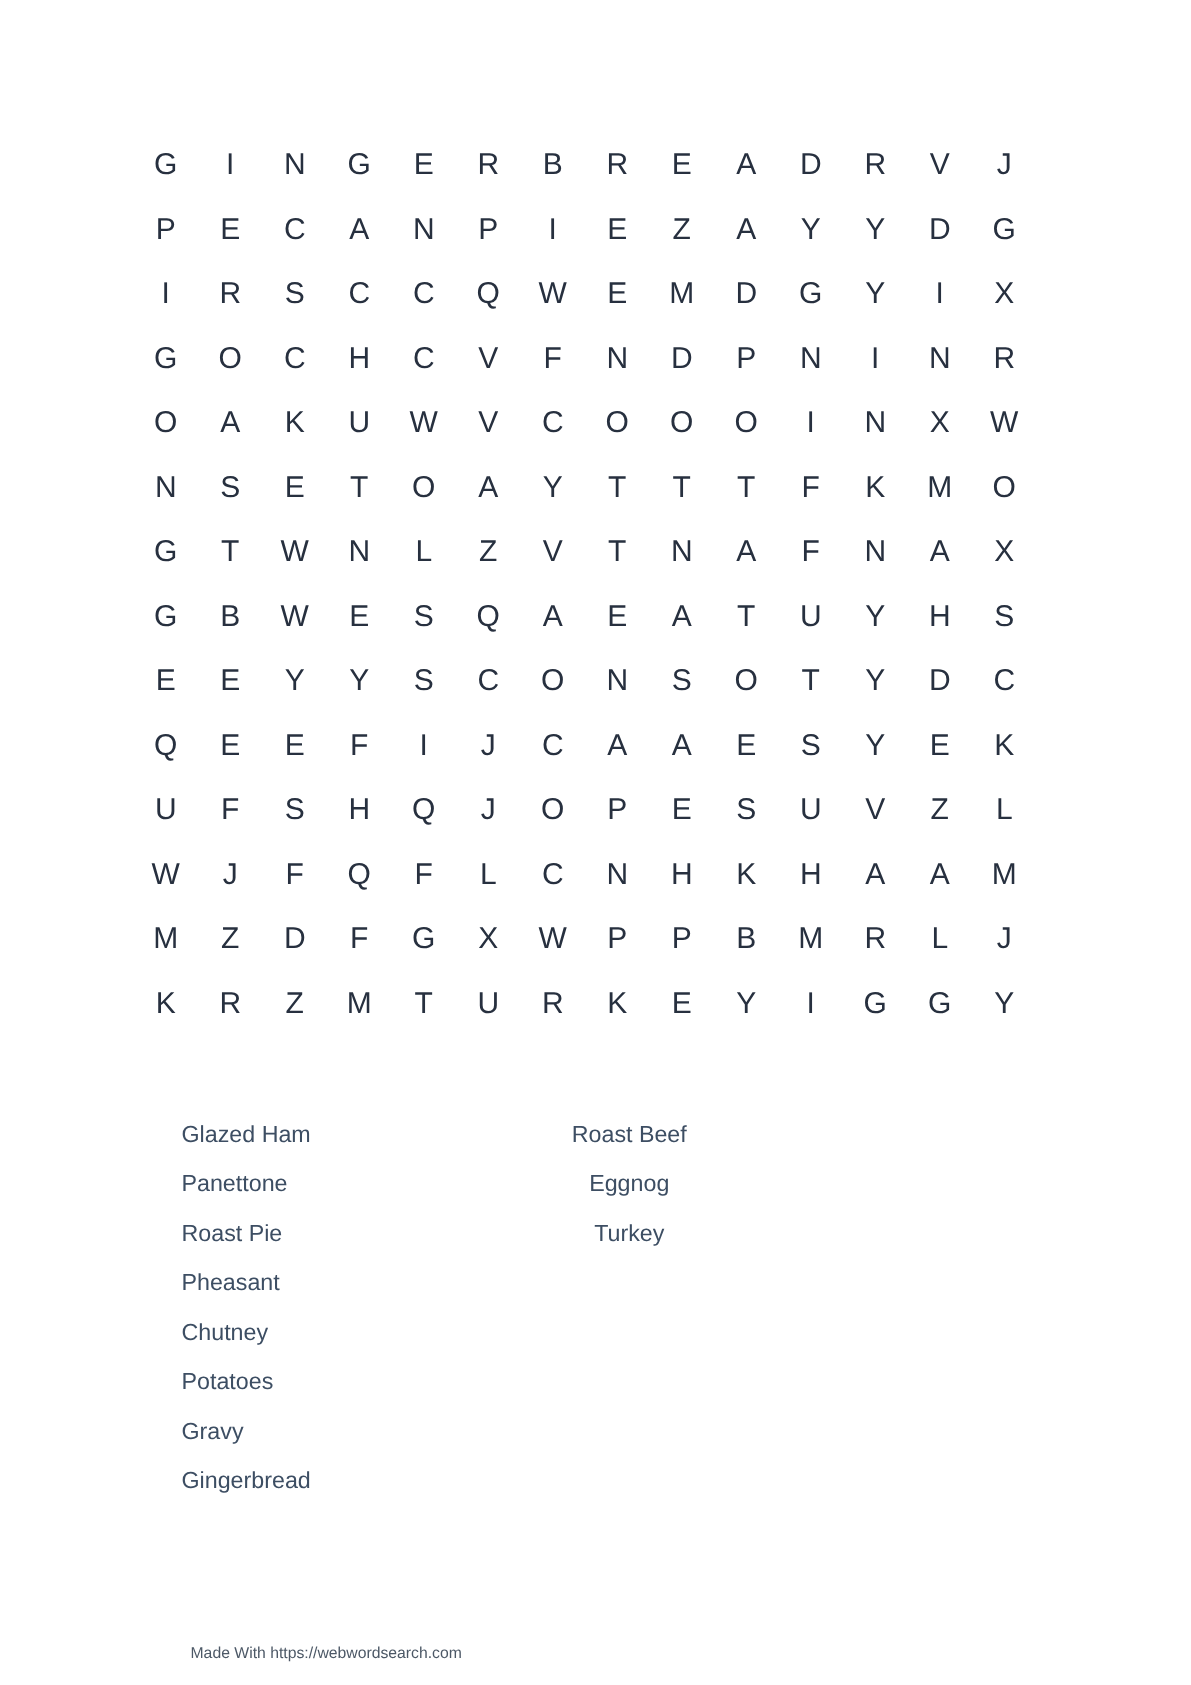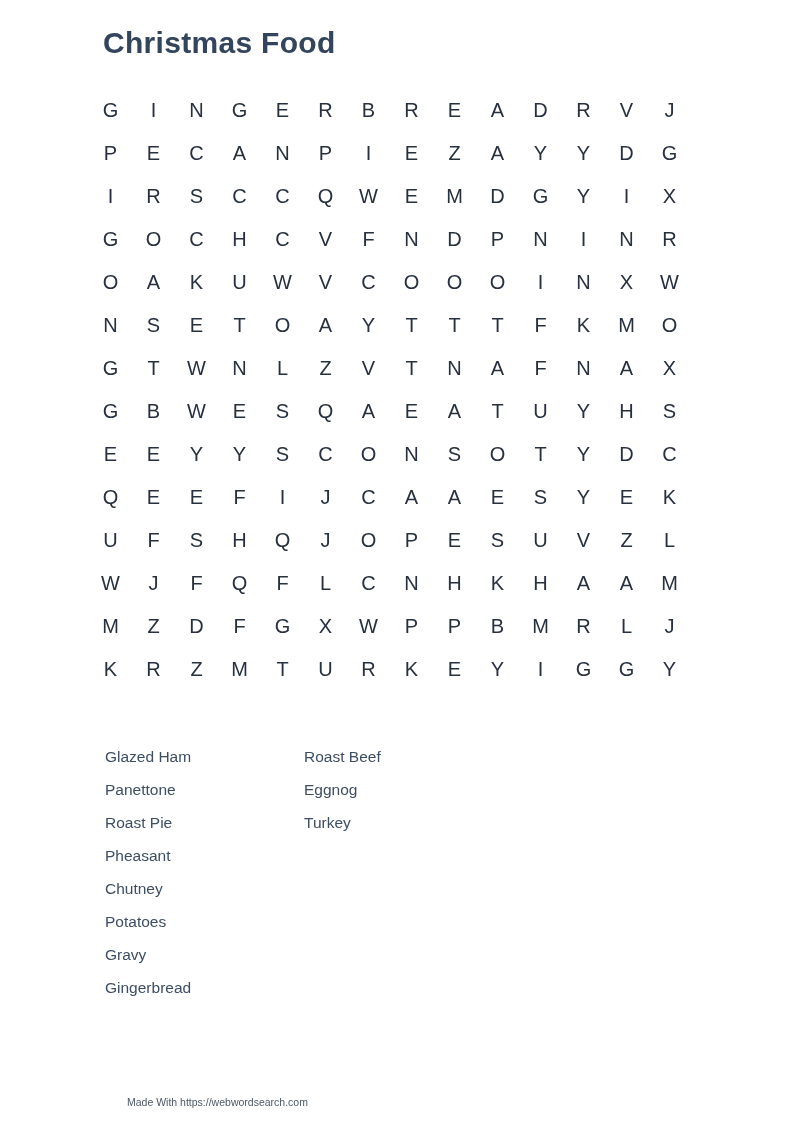--- a/index.html
+++ b/index.html
@@ -39,43 +39,42 @@
     user-select: none;
     cursor: default;
   }
   .words {
     position: absolute;
     left: 105px;
     top: 740px;
     display: flex;
   }
   .word-col { display: flex; flex-direction: column; }
-  .word-col.col1 { width: 199px; }
-  .word-col.col2 { width: 199px; }
+  .word-col.col1 { width: 199px; margin-left: 16px; }
+  .word-col.col2 { width: 199px; align-items: center; }
   .word {
     height: 33px;
     display: flex;
     align-items: center;
     font-size: 15.5px;
     color: var(--word, #3d4e63);
   }
   .footer {
     position: absolute;
     left: 105px;
     top: 1096px;
     font-size: 10.5px;
     color: var(--footer, #4c5866);
     padding-left: 22px;
   }
 </style>
 </head>
 <body>
 
 <div class="page">
-  <div class="title">Christmas Food</div>
   <div class="grid" id="grid">
       <div class="cell">G</div>
       <div class="cell">I</div>
       <div class="cell">N</div>
       <div class="cell">G</div>
       <div class="cell">E</div>
       <div class="cell">R</div>
       <div class="cell">B</div>
       <div class="cell">R</div>
       <div class="cell">E</div>

